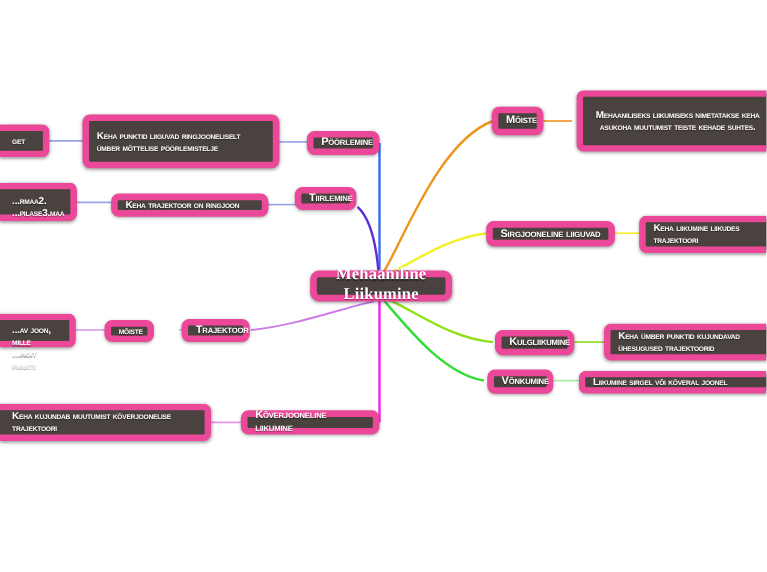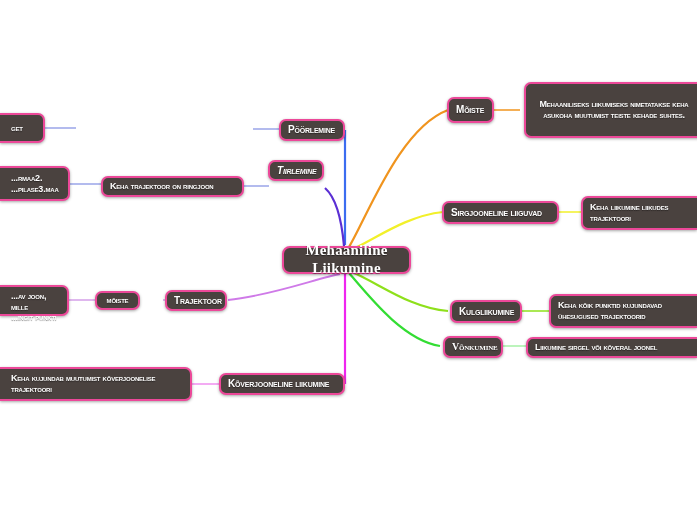--- a/index.html
+++ b/index.html
@@ -22,21 +22,21 @@
     width: 697px;
     height: 520px;
     pointer-events: none;
   }
   .node {
     position: absolute;
     box-sizing: border-box;
     background: #4a423f;
     color: #ffffff;
     border-radius: 7px;
-    border: 2px solid #ec4899;
+    border: 6px solid #ec4899;
     box-shadow: 0 1px 3px rgba(0,0,0,0.35);
     display: flex;
     align-items: center;
     padding: 4px 7px;
     font-weight: bold;
     font-variant: small-caps;
     letter-spacing: -0.2px;
     line-height: 1.18;
     text-shadow: 0 1px 1px rgba(0,0,0,0.45);
     font-size: 10px;
@@ -130,38 +130,41 @@
     <span>Sirgjooneline liiguvad</span>
   </div>
   <div class="node small clip-right" style="left:581px; top:196px; width:116px; height:34px;">
     <span>Keha liikumine liikudes trajektoori</span>
   </div>
 
   <div class="node" style="left:450px; top:300px; width:72px; height:23px;">
     <span>Kulgliikumine</span>
   </div>
   <div class="node small clip-right" style="left:549px; top:294px; width:148px; height:34px;">
-    <span>Keha kõik punktid kujundavad ühesugused trajektoorid</span>
+    <span>Keha ümber punktid kujundavad ühesugused trajektoorid</span>
   </div>
 
-  <div class="node" style="left:443px; top:336px; width:60px; height:22px;font-family:Liberation Serif, serif;">
+  <div class="node" style="left:443px; top:336px; width:60px; height:22px;">
     <span>Võnkumine</span>
   </div>
   <div class="node small clip-right" style="left:526px; top:337px; width:171px; height:21px;">
     <span>Liikumine sirgel või kõveral joonel</span>
   </div>
 
   <div class="node" style="left:279px; top:119px; width:66px; height:22px;">
     <span>Pöörlemine</span>
   </div>
+  <div class="node small" style="left:75px; top:104px; width:179px; height:49px;">
+    <span>Keha punktid liiguvad ringjooneliselt ümber mõttelise pöörlemistelje</span>
+  </div>
   <div class="node small clip-left" style="left:0px; top:113px; width:45px; height:30px;">
     <span>get</span>
   </div>
 
-  <div class="node" style="left:268px; top:160px; width:56px; height:21px;font-style:italic;">
+  <div class="node" style="left:268px; top:170px; width:56px; height:21px;">
     <span>Tiirlemine</span>
   </div>
   <div class="node small" style="left:101px; top:176px; width:143px; height:21px;">
     <span>Keha trajektoor on ringjoon</span>
   </div>
   <div class="node small clip-left" style="left:0px; top:166px; width:70px; height:35px; display:block; padding-top:5px;">
     <span>...rmaa2.</span>
     <span>...pilase3.maa</span>
   </div>
 

